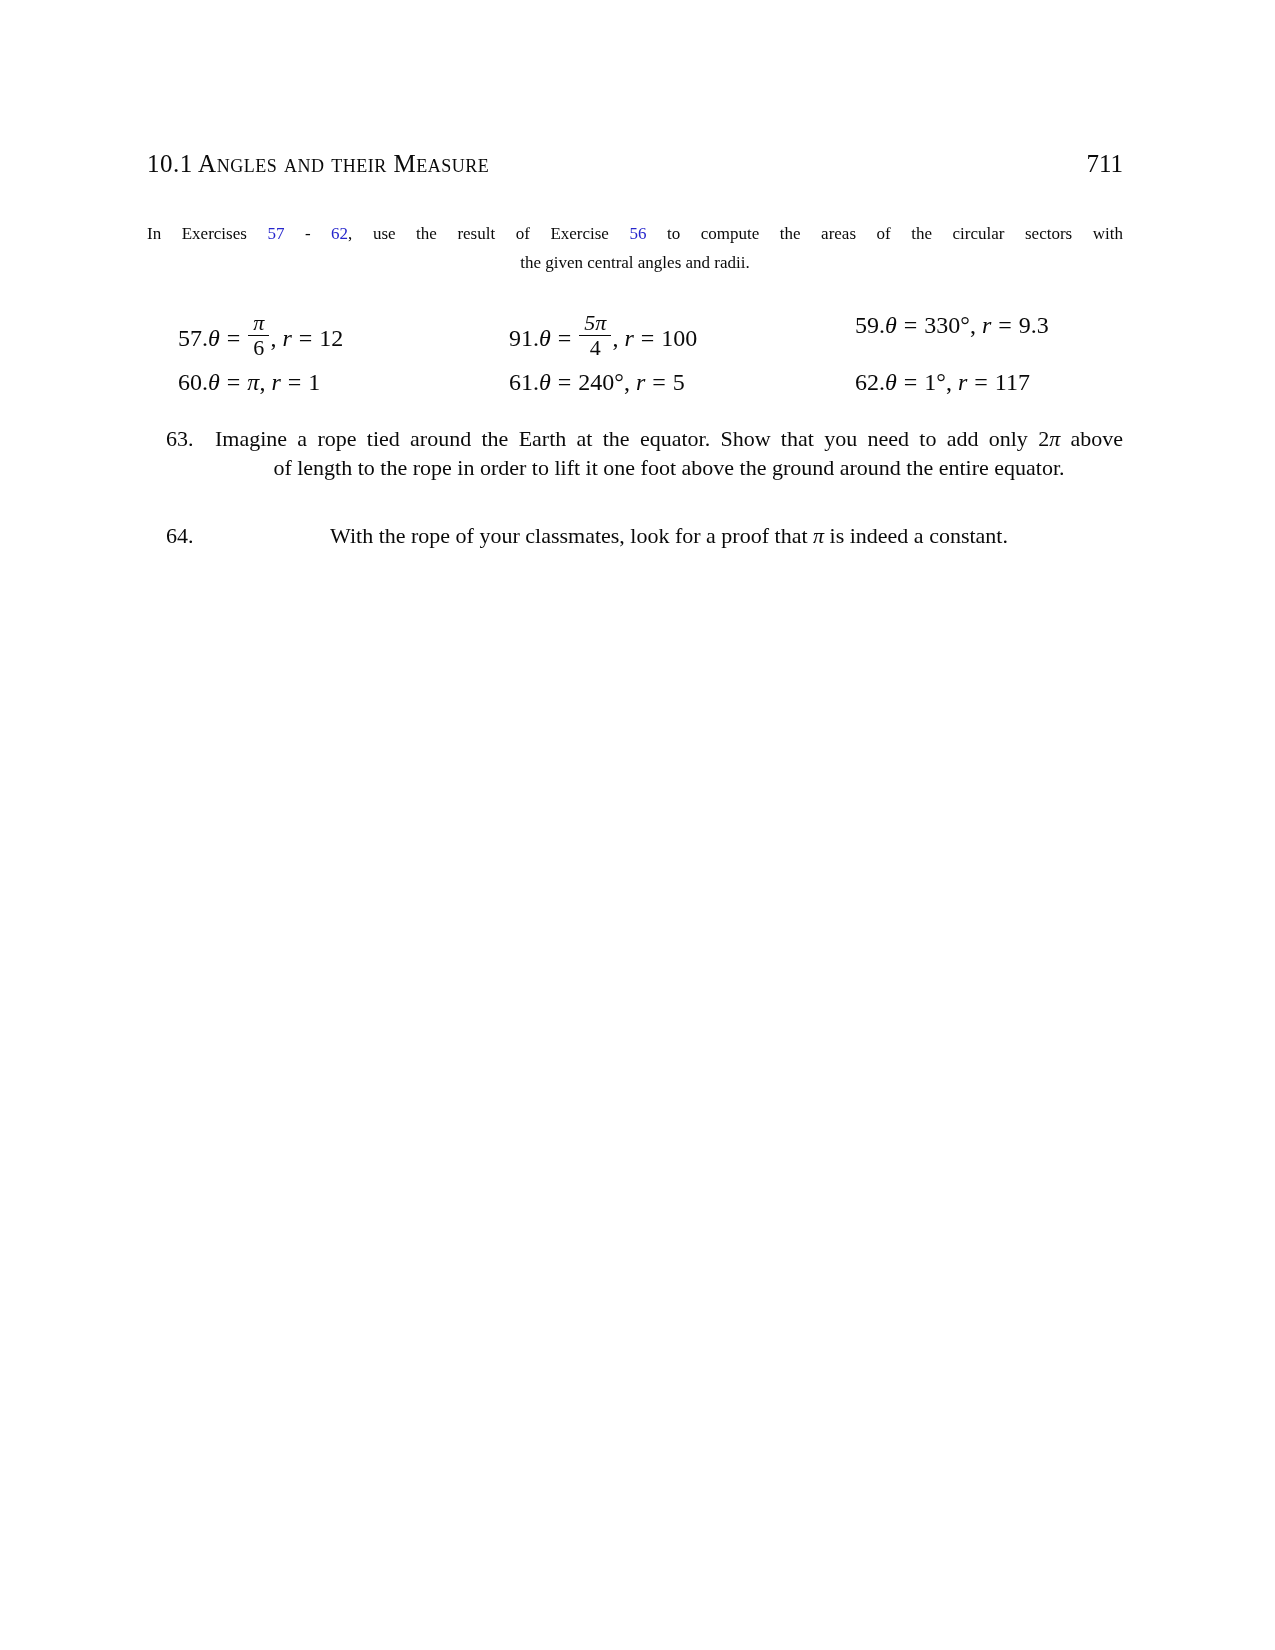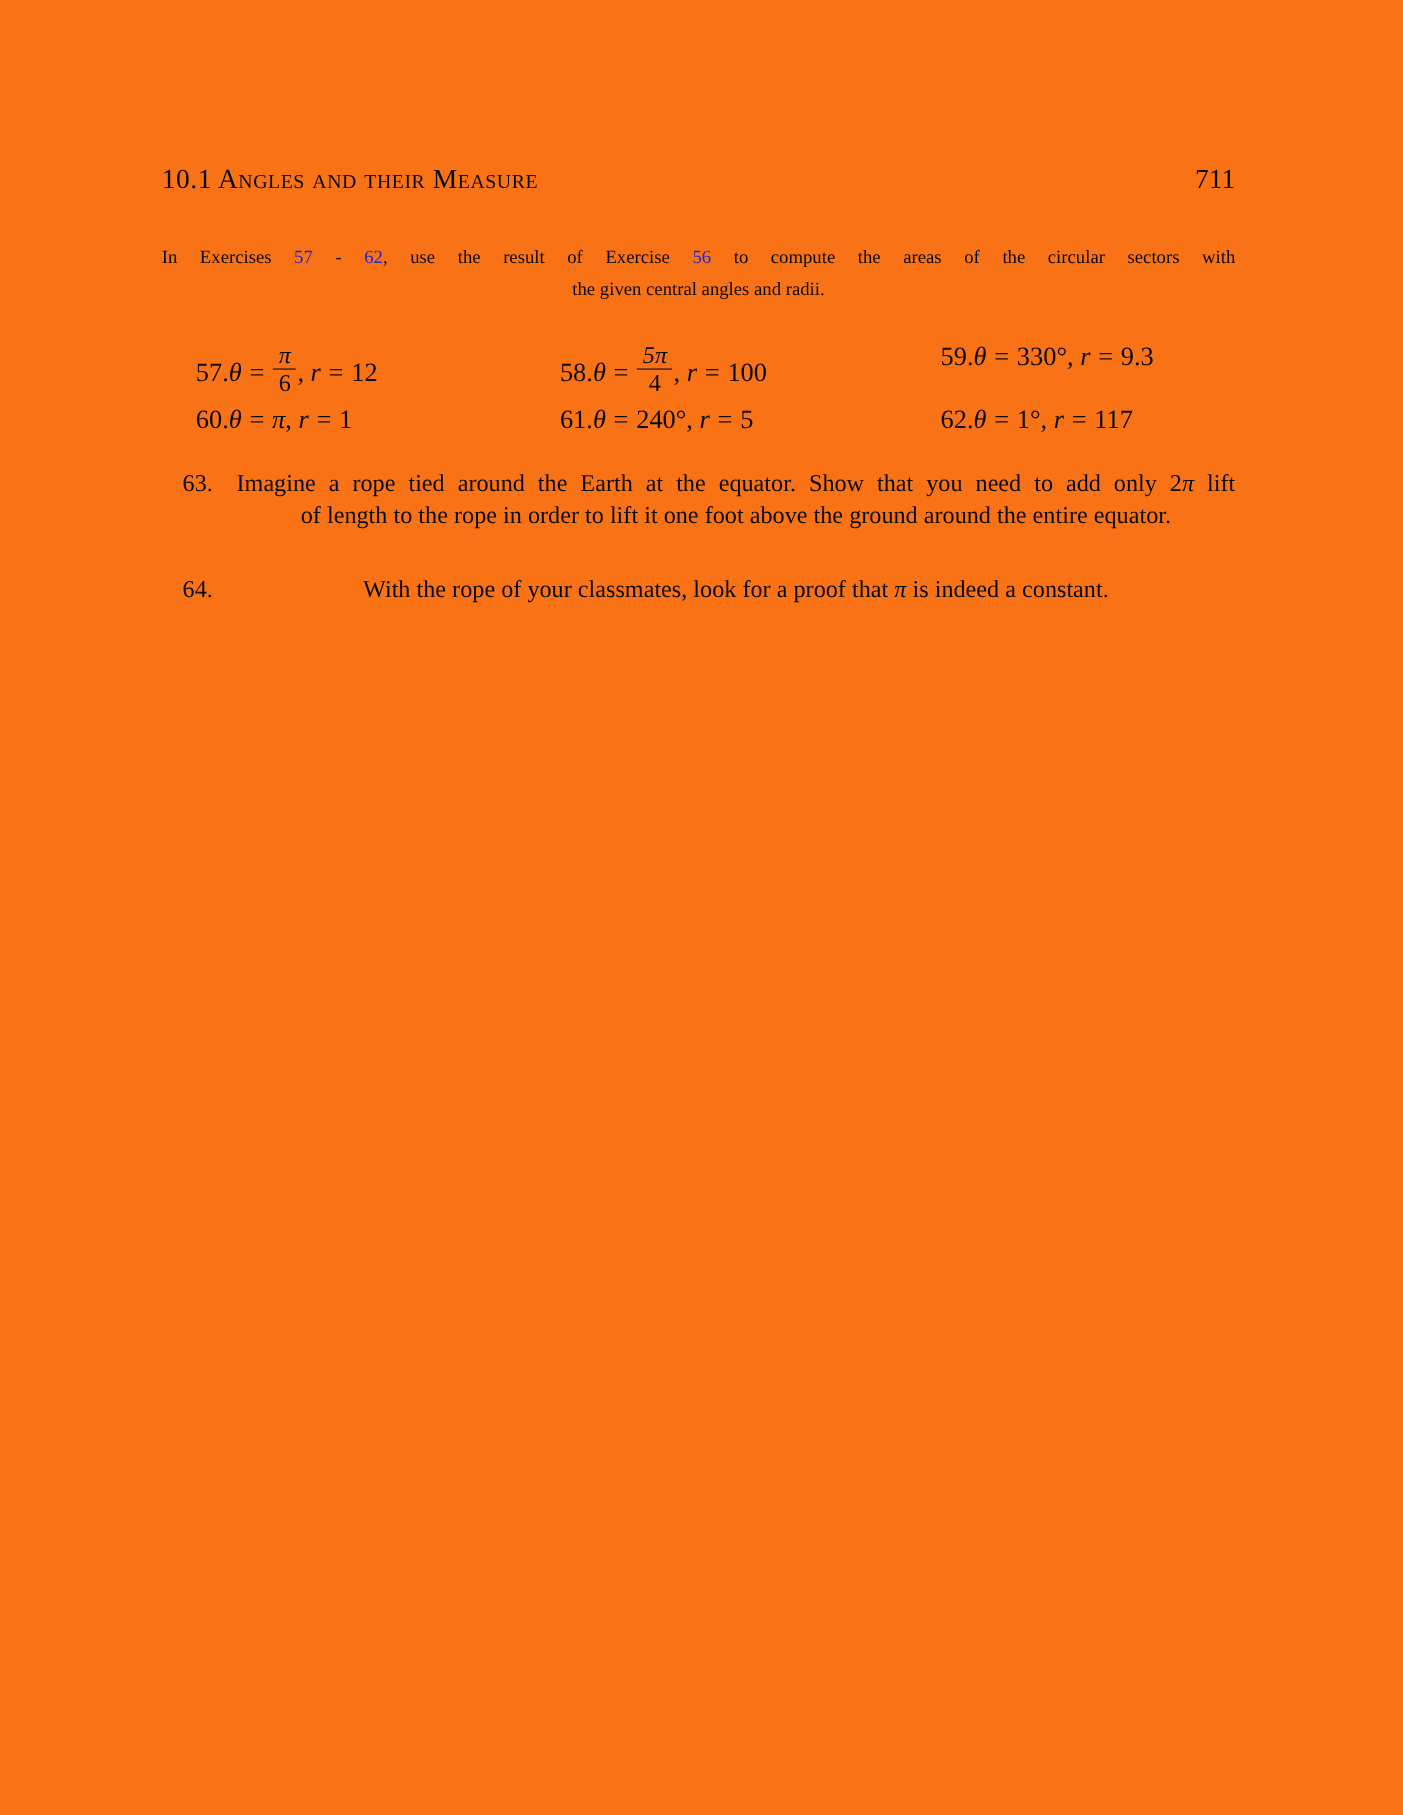--- a/index.html
+++ b/index.html
@@ -39,47 +39,47 @@
   .wp{position:absolute;font-size:22px;line-height:29px;}
   .wp .wp-num{position:absolute;left:166px;top:0;}
   .wp .wp-body{position:absolute;left:215px;top:0;width:908px;}
   #ex63{top:424px;left:0;width:1275px;}
   #ex64{top:521px;left:0;width:1275px;}
   #ex63 .wp-body .pline:first-child{text-align:justify;text-align-last:justify;}
 </style>
 </head>
 <body>
 
-<div class="page" style="background: #f97316; color: rgb(10, 10, 10);">
+<div class="page" style="background: #ffffff; color: rgb(10, 10, 10);">
 
   <div class="hdr">
     <span class="sect">10.1 Angles and their Measure</span>
     <span class="pgnum">711</span>
   </div>
 
   <div class="intro">
     <div class="pline just"><span>In Exercises </span><a class="xlink" style="color: rgb(38, 38, 204);">57</a><span> - </span><a class="xlink" style="color: rgb(38, 38, 204);">62</a><span>, use the result of Exercise </span><a class="xlink" style="color: rgb(38, 38, 204);">56</a><span> to compute the areas of the circular sectors with</span></div>
     <div class="pline">the given central angles and radii.</div>
   </div>
 
   <div class="exrow" id="row0">
       <div class="ex-item"><span class="ex-num">57.</span><span class="mvar">θ</span><span class="mop">=</span><span class="frac"><span class="fn mvar">π</span><span class="fd">6</span></span><span class="mtxt">, </span><span class="mvar">r</span><span class="mop">=</span><span class="mtxt">12</span></div>
-      <div class="ex-item"><span class="ex-num">58.</span><span class="mvar">θ</span><span class="mop">=</span><span class="frac"><span class="fn mvar">5π</span><span class="fd">4</span></span><span class="mtxt">, </span><span class="mvar">r</span><span class="mop">=</span><span class="mtxt">100</span></div>
+      <div class="ex-item"><span class="ex-num">91.</span><span class="mvar">θ</span><span class="mop">=</span><span class="frac"><span class="fn mvar">5π</span><span class="fd">4</span></span><span class="mtxt">, </span><span class="mvar">r</span><span class="mop">=</span><span class="mtxt">100</span></div>
       <div class="ex-item"><span class="ex-num">59.</span><span class="mvar">θ</span><span class="mop">=</span><span class="mtxt">330°</span><span class="mtxt">, </span><span class="mvar">r</span><span class="mop">=</span><span class="mtxt">9.3</span></div>
     </div>
   <div class="exrow" id="row1">
       <div class="ex-item"><span class="ex-num">60.</span><span class="mvar">θ</span><span class="mop">=</span><span class="mvar">π</span><span class="mtxt">, </span><span class="mvar">r</span><span class="mop">=</span><span class="mtxt">1</span></div>
       <div class="ex-item"><span class="ex-num">61.</span><span class="mvar">θ</span><span class="mop">=</span><span class="mtxt">240°</span><span class="mtxt">, </span><span class="mvar">r</span><span class="mop">=</span><span class="mtxt">5</span></div>
       <div class="ex-item"><span class="ex-num">62.</span><span class="mvar">θ</span><span class="mop">=</span><span class="mtxt">1°</span><span class="mtxt">, </span><span class="mvar">r</span><span class="mop">=</span><span class="mtxt">117</span></div>
     </div>
 
   <div class="wp" id="ex63">
     <span class="wp-num">63.</span>
     <div class="wp-body">
-        <div class="pline"><span class="mtxt">Imagine a rope tied around the Earth at the equator. Show that you need to add only 2</span><span class="mvar">π</span><span class="mtxt"> lift</span></div>
+        <div class="pline"><span class="mtxt">Imagine a rope tied around the Earth at the equator. Show that you need to add only 2</span><span class="mvar">π</span><span class="mtxt"> above</span></div>
         <div class="pline"><span class="mtxt">of length to the rope in order to lift it one foot above the ground around the entire equator.</span></div>
       </div>
   </div>
 
   <div class="wp" id="ex64">
     <span class="wp-num">64.</span>
     <div class="wp-body">
       <div class="pline"><span class="mtxt">With the rope of your classmates, look for a proof that </span><span class="mvar">π</span><span class="mtxt"> is indeed a constant.</span></div>
     </div>
   </div>

